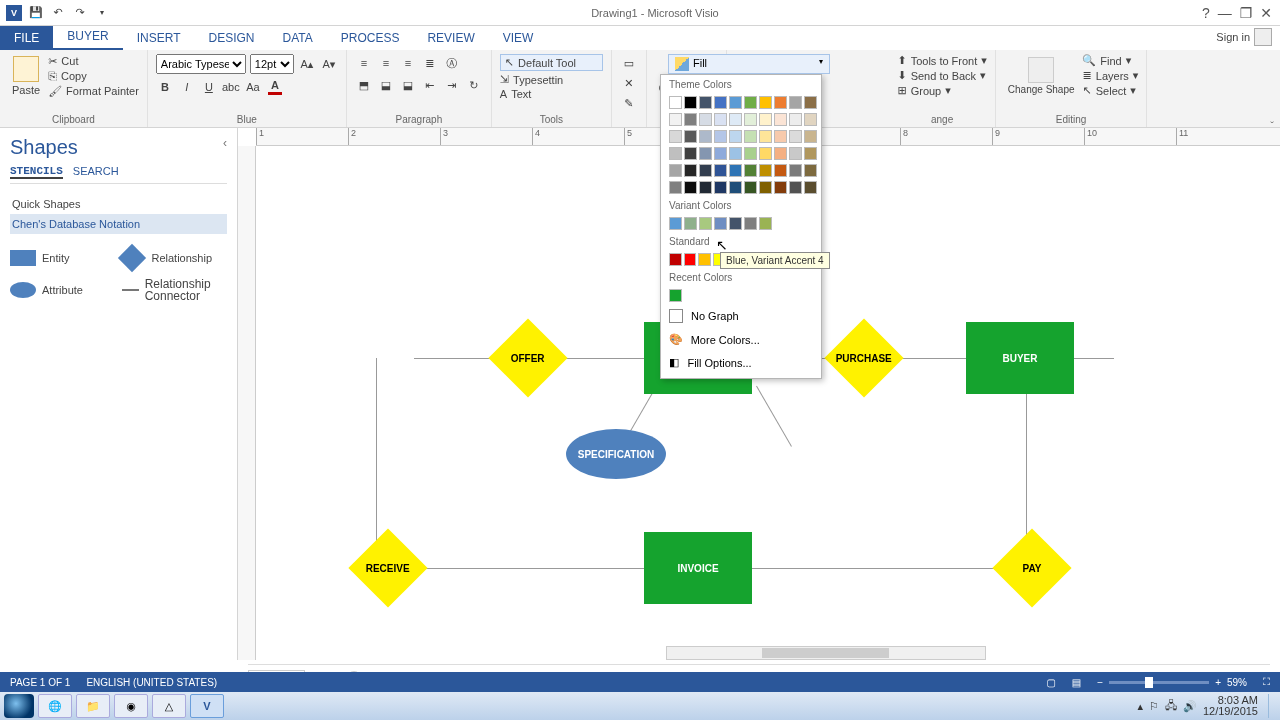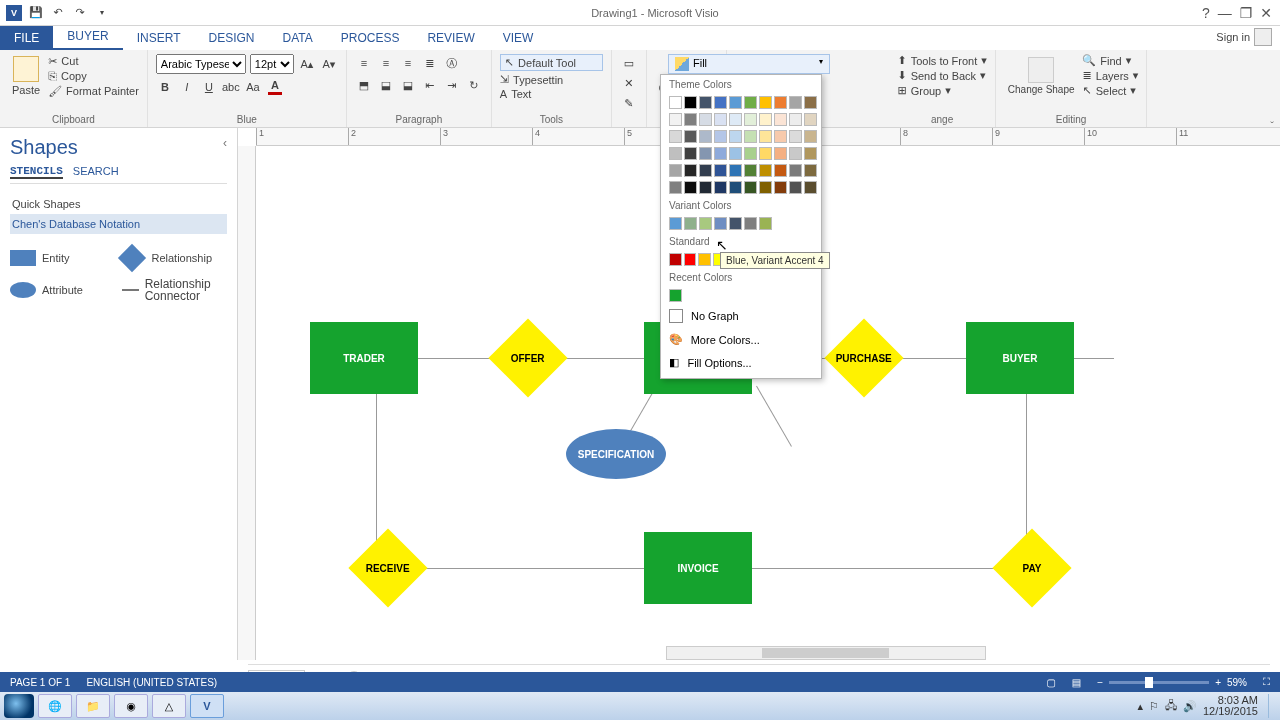--- a/index.html
+++ b/index.html
@@ -471,21 +471,20 @@
 
       <div class="connector" style="top:212px;left:158px;width:700px;height:1px"></div>
       <div class="connector" style="top:212px;left:120px;width:1px;height:210px"></div>
       <div class="connector" style="top:212px;left:770px;width:1px;height:210px"></div>
       <div class="connector" style="top:422px;left:120px;width:340px;height:1px"></div>
       <div class="connector" style="top:422px;left:455px;width:320px;height:1px"></div>
       <div class="connector" style="top:110px;left:440px;width:1px;height:70px;transform:rotate(35deg);transform-origin:bottom"></div>
       <div class="connector" style="top:240px;left:400px;width:1px;height:70px;transform:rotate(30deg);transform-origin:top"></div>
       <div class="connector" style="top:240px;left:500px;width:1px;height:70px;transform:rotate(-30deg);transform-origin:top"></div>
 
-      <div class="node n-entity" style="top:176px;left:54px">TRADER</div>
       <div class="node n-rel" style="top:184px;left:244px">
           <span>OFFER</span>
         </div>
       <div class="node n-entity" style="top:176px;left:388px"></div>
       <div class="node n-rel" style="top:184px;left:580px">
           <span>PURCHASE</span>
         </div>
       <div class="node n-entity" style="top:176px;left:710px">BUYER</div>
       <div class="node n-attr" style="top:283px;left:310px">SPECIFICATION</div>
       <div class="node n-rel" style="top:394px;left:104px">

